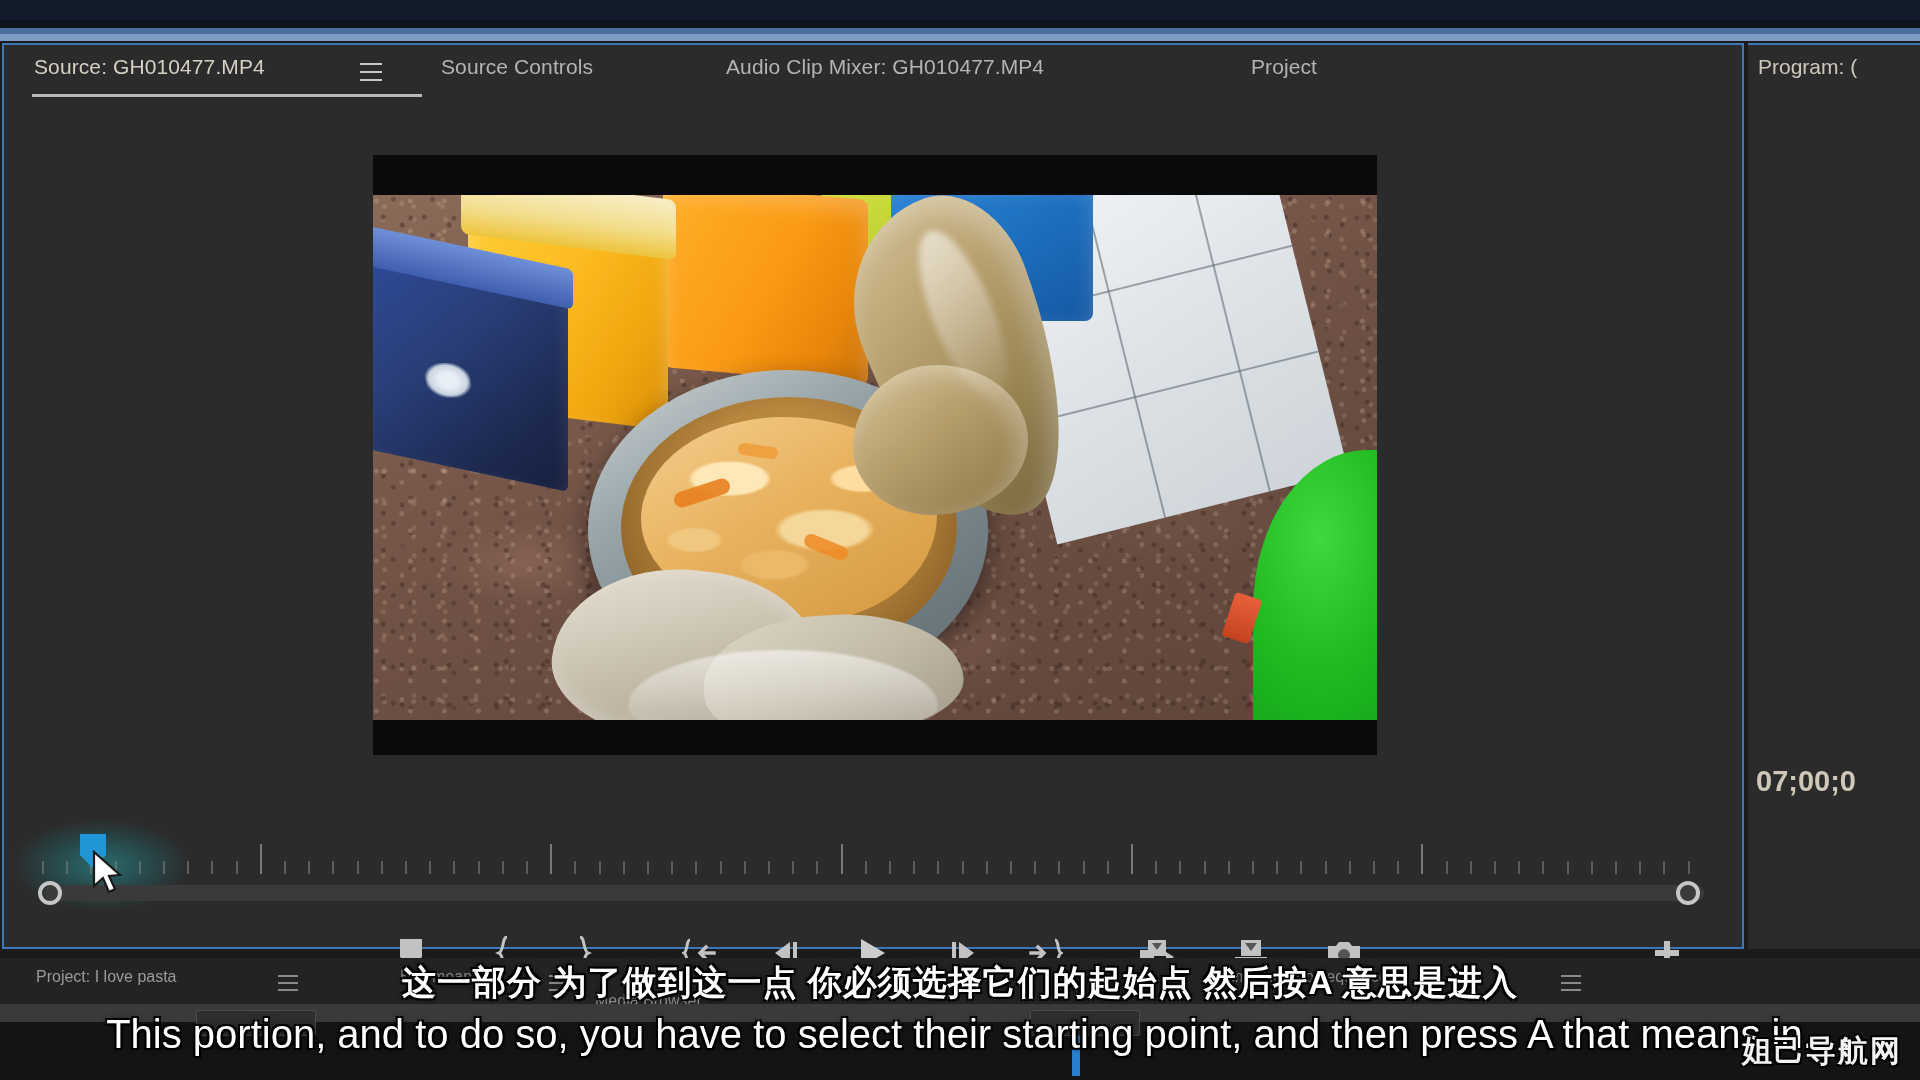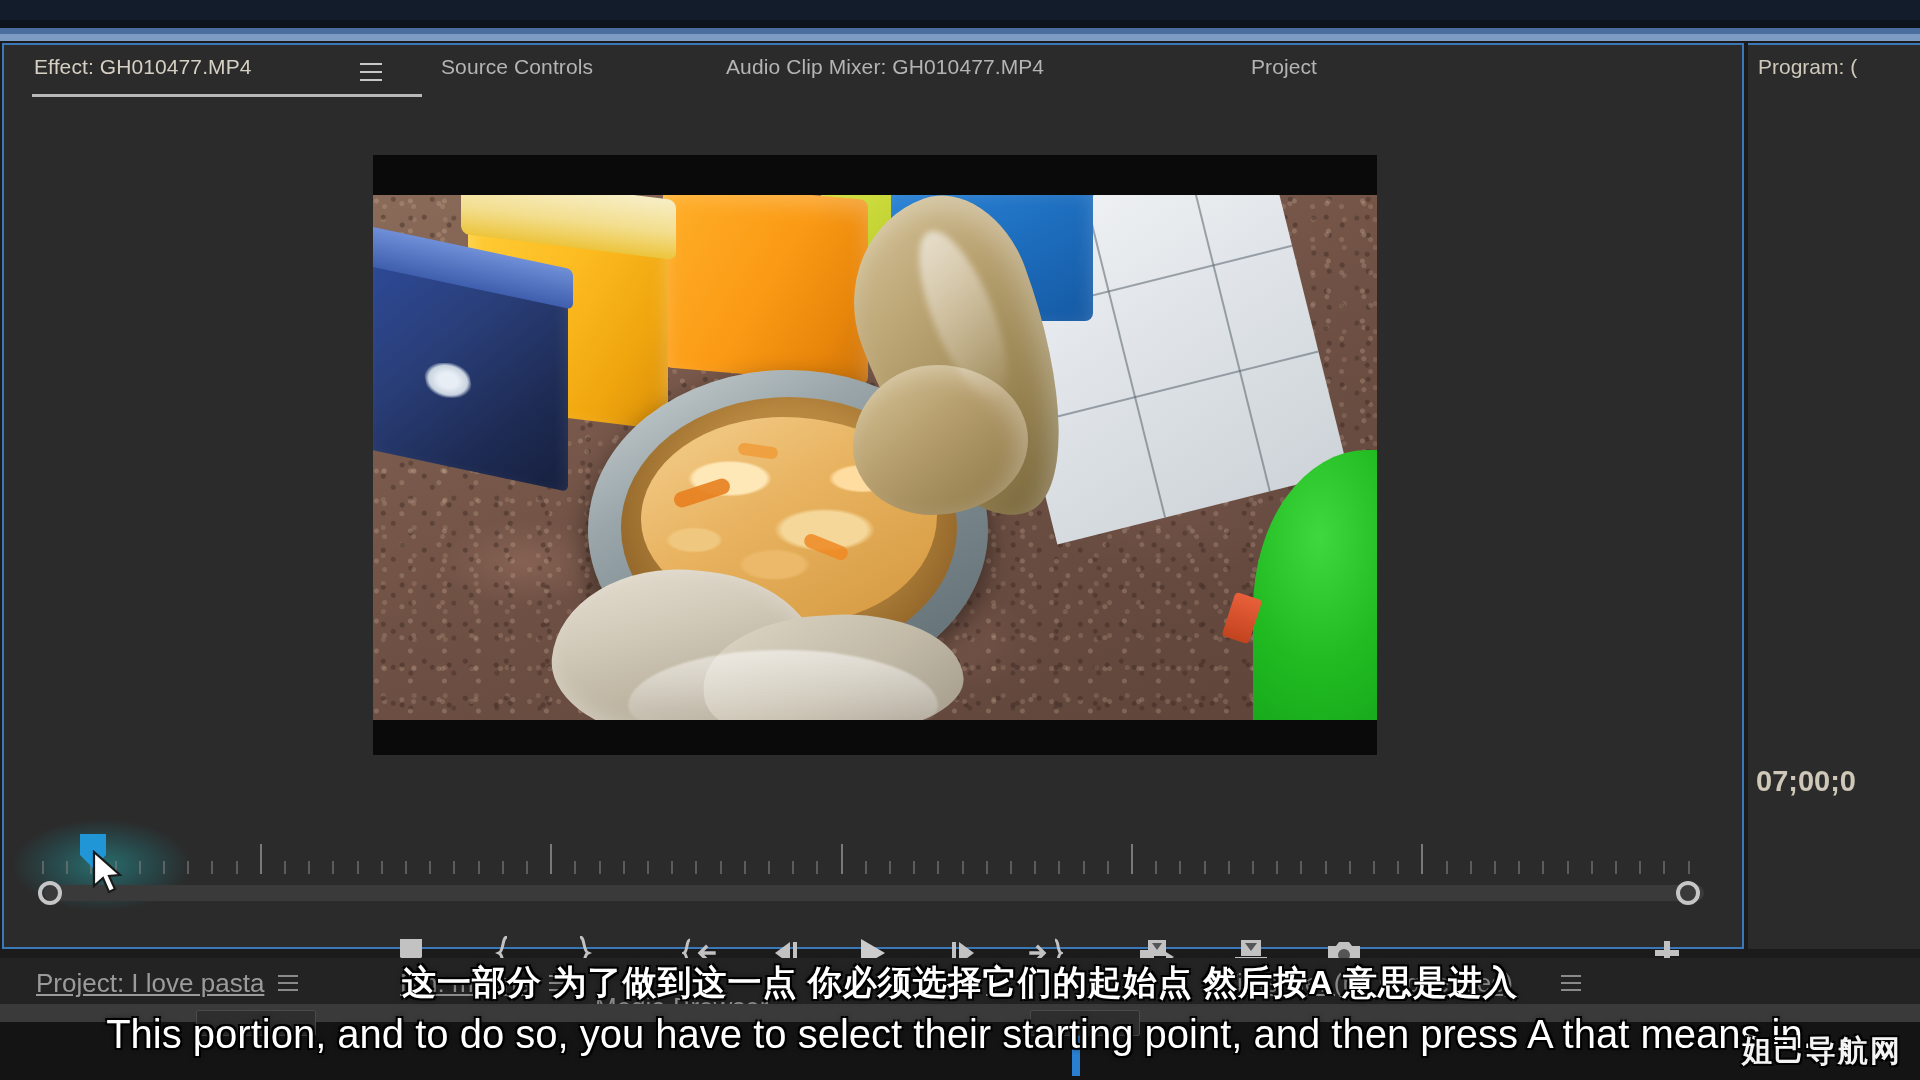--- a/index.html
+++ b/index.html
@@ -277,21 +277,21 @@
   }
   .tbtn svg { fill:#c2c2c2; }
 
   
   #bottom-panel {
     position:absolute; left:0; top:958px; width:1920px; height:122px;
     background:#232323;
   }
   #bottom-tabs { position:absolute; left:0; top:0; width:100%; height:42px; }
   .btab {
-    position:absolute; top:10px; color:#8b8b8b; font-size:26px; white-space:nowrap;text-decoration:underline;
+    position:absolute; top:10px; color:#8b8b8b; font-size:16px; white-space:nowrap;
   }
   .btab.active { color:#9b9b9b; }
   .bhamb { position:absolute; top:17px; width:20px; height:16px;
            display:flex; flex-direction:column; justify-content:space-between; }
   .bhamb i { height:2px; background:#8a8a8a; }
   #bottom-strip { position:absolute; left:0; top:46px; width:1920px; height:18px; background:#3a3a3a; }
   #bottom-dark { position:absolute; left:0; top:64px; width:1920px; height:58px; background:#141414; }
   .small-field { position:absolute; background:#2e2e2e; border:1px solid #4a4a4a; border-radius:2px; }
   .blue-mark { position:absolute; background:#2a7fd0; }
 
@@ -336,21 +336,21 @@
 <div id="app">
 
   <div class="top-strip-a"></div>
   <div class="top-strip-b"></div>
   <div class="top-strip-c"></div>
   <div class="top-strip-d"></div>
 
   <div id="source-panel">
 
     <div id="tabbar">
-      <div class="tab active" style="left:30px;">Effect: GH010477.MP4</div>
+      <div class="tab active" style="left:30px;">Source: GH010477.MP4</div>
       <div class="tab-underline" style="left:28px; width:390px;"></div>
       <div class="hamburger" style="left:356px;">
         <i></i>
           <i></i>
           <i></i>
       </div>
       <div class="tab" style="left:437px;">Source Controls</div>
       <div class="tab" style="left:722px;">Audio Clip Mixer: GH010477.MP4</div>
       <div class="tab" style="left:1247px;">Project</div>
     </div>

